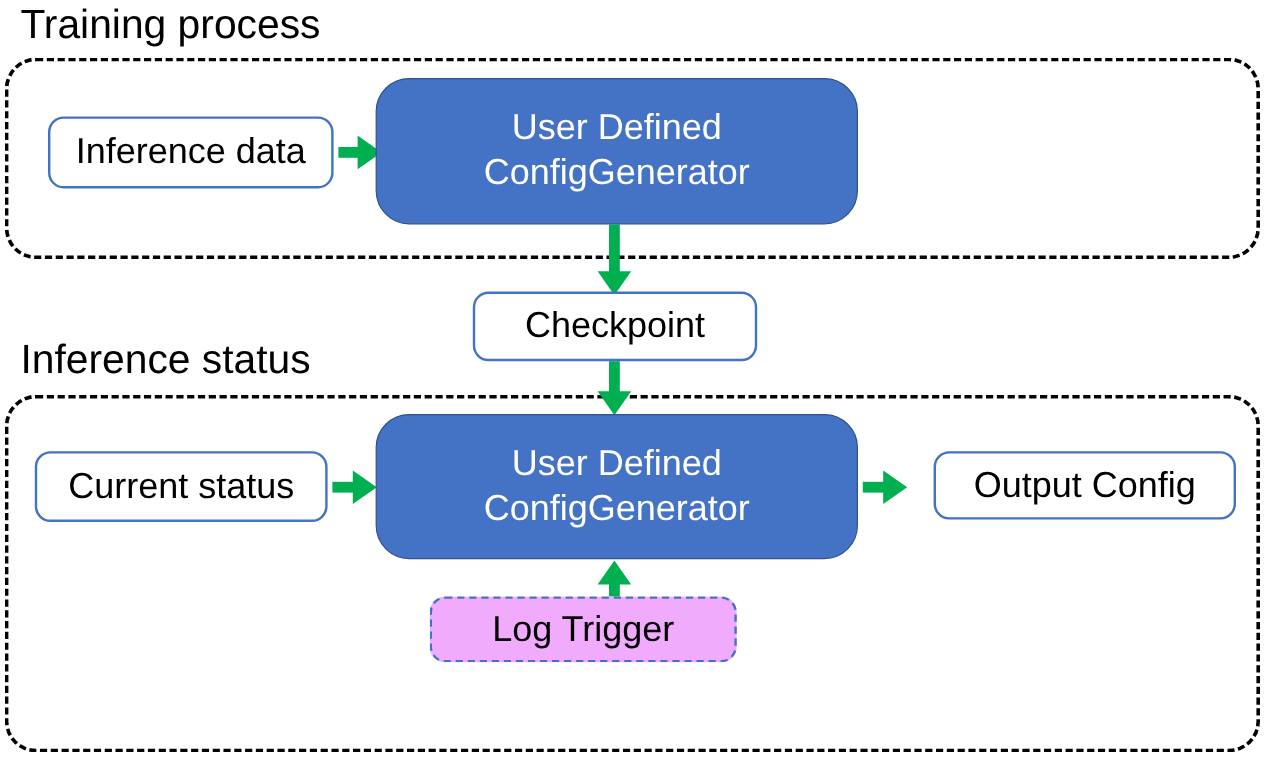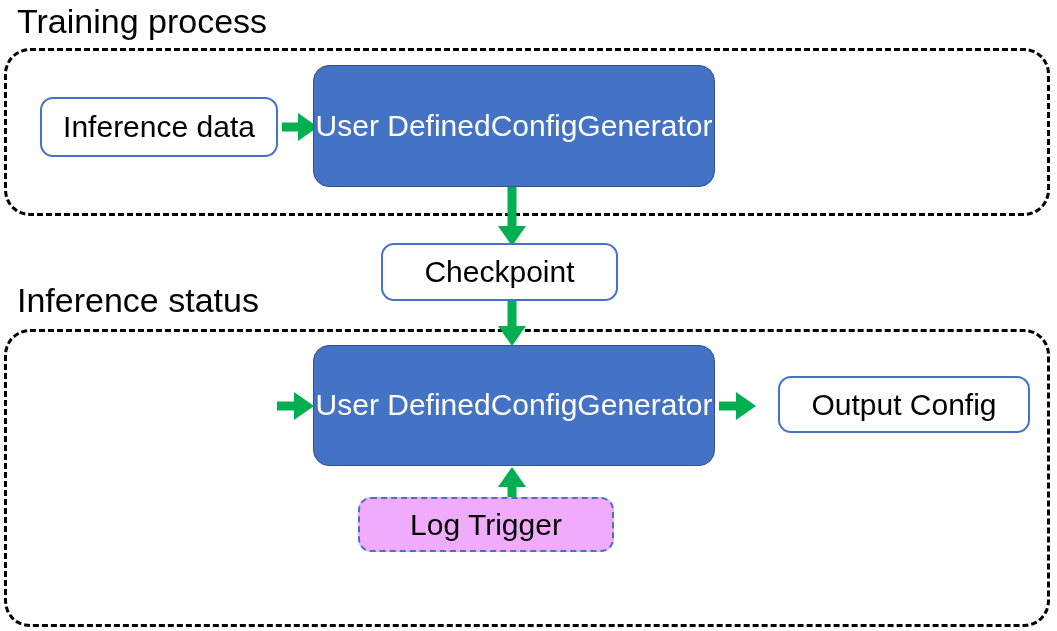--- a/index.html
+++ b/index.html
@@ -52,33 +52,33 @@
     display: flex;
     align-items: center;
     justify-content: center;
     color: #000000;
     font-size: 30px;
     line-height: 1.12;
     white-space: nowrap;
     font-family: "Liberation Sans", sans-serif;
   }
   #node-training-data  { left: 40px;  top: 97px;  width: 238px; height: 60px; }
-  #node-checkpoint     { left: 381px; top: 243px; width: 237px; height: 58px; }
+  #node-checkpoint     { left: 394px; top: 243px; width: 237px; height: 58px; }
   #node-current-status { left: 29px;  top: 376px; width: 244px; height: 59px; }
   #node-output-config  { left: 757px; top: 376px; width: 252px; height: 57px; margin-left: 21px; }
 
   
   .node-blue {
     position: absolute;
     box-sizing: border-box;
     background: #4472C4;
     border: 1px solid #2F528F;
-    border-radius: 16px;
+    border-radius: 28px;
     display: flex;
-    flex-direction: row;
+    flex-direction: column;
     align-items: center;
     justify-content: center;
     color: #ffffff;
     font-size: 30px;
     line-height: 1.22;
     white-space: nowrap;
     font-family: "Liberation Sans", sans-serif;
   }
   #node-generator-training  { left: 313px; top: 65px;  width: 402px; height: 122px; }
   #node-generator-inference { left: 313px; top: 345px; width: 402px; height: 121px; }
@@ -160,20 +160,21 @@
     <g>
       <line class="arrow-path" x1="512" y1="497" x2="512" y2="485"></line>
       <polygon class="arrow-head" points="498,487 512,467 526,487"></polygon>
     </g>
   </svg>
 
   <div class="node-box" id="node-training-data">Inference data</div>
 
   <div class="node-box" id="node-checkpoint" style="z-index:3;">Checkpoint</div>
 
+  <div class="node-box" id="node-current-status">Current status</div>
 
   <div class="node-box" id="node-output-config">Output Config</div>
 
   <div class="node-blue" id="node-generator-training" style="z-index:3;">
     <span>User Defined</span>
     <span>ConfigGenerator</span>
   </div>
 
   <div class="node-blue" id="node-generator-inference" style="z-index:3;">
     <span>User Defined</span>

